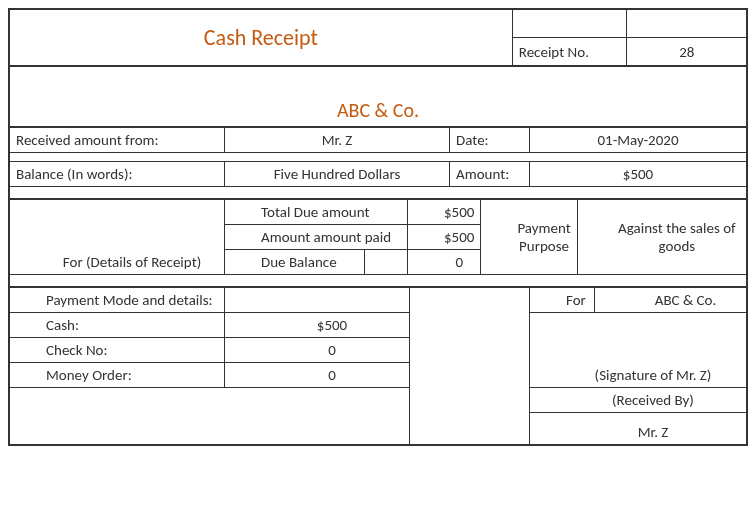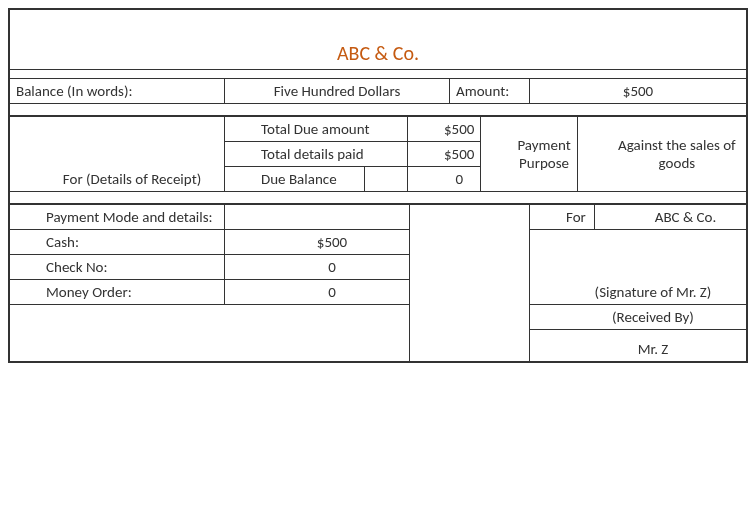--- a/index.html
+++ b/index.html
@@ -27,29 +27,52 @@
 
     
     .sub td { font-size: 15px; padding-left: 36px; }
 
   </style>
 </head>
 <body>
 
 <div class="receipt">
 
+  <table class="title-table">
+    <tbody>
+        <tr>
+      <td rowspan="2" class="center title-accent" style="width:505px;">Cash Receipt</td>
+      <td class="no-bottom" style="width:115px;"></td>
+      <td class="no-bottom" style="width:120px;"></td>
+    </tr>
+    <tr>
+      <td>Receipt No.</td>
+      <td class="center">28</td>
+    </tr>
+  </tbody>
+    </table>
 
   <table>
     <tbody>
         <tr>
           <td class="center company-accent" style="height:60px; vertical-align:bottom; padding-bottom:4px;">ABC &amp; Co.</td>
         </tr>
   </tbody>
     </table>
 
+  <table class="section-row">
+    <tbody>
+        <tr>
+      <td style="width:215px;">Received amount from:</td>
+      <td class="center" style="width:225px;">Mr. Z</td>
+      <td style="width:80px;">Date:</td>
+      <td class="center">01-May-2020</td>
+    </tr>
+  </tbody>
+    </table>
 
   <div style="border-left:1px solid #333; border-right:1px solid #333; height:8px;"></div>
 
   <table class="section-row">
     <tbody>
         <tr>
       <td style="width:215px;">Balance (In words):</td>
       <td class="center" style="width:225px;margin-left:48px;">Five Hundred Dollars</td>
       <td style="width:80px;">Amount:</td>
       <td class="center">$500</td>
@@ -62,21 +85,21 @@
   <table class="sub">
     <tbody>
         <tr>
       <td rowspan="3" style="width:215px; vertical-align:bottom;" class="center">For (Details of Receipt)</td>
       <td colspan="2" style="width:170px;">Total Due amount</td>
       <td class="center" style="width:55px;">$500</td>
       <td rowspan="3" class="center" style="width:80px;">Payment Purpose</td>
       <td rowspan="3" class="center">Against the sales of goods</td>
     </tr>
     <tr>
-      <td colspan="2">Total details paid</td>
+      <td colspan="2">Amount amount paid</td>
       <td class="center">$500</td>
     </tr>
     <tr>
       <td style="width:140px;">Due Balance</td>
       <td style="width:30px;"></td>
       <td class="center">0</td>
     </tr>
   </tbody>
     </table>
 

